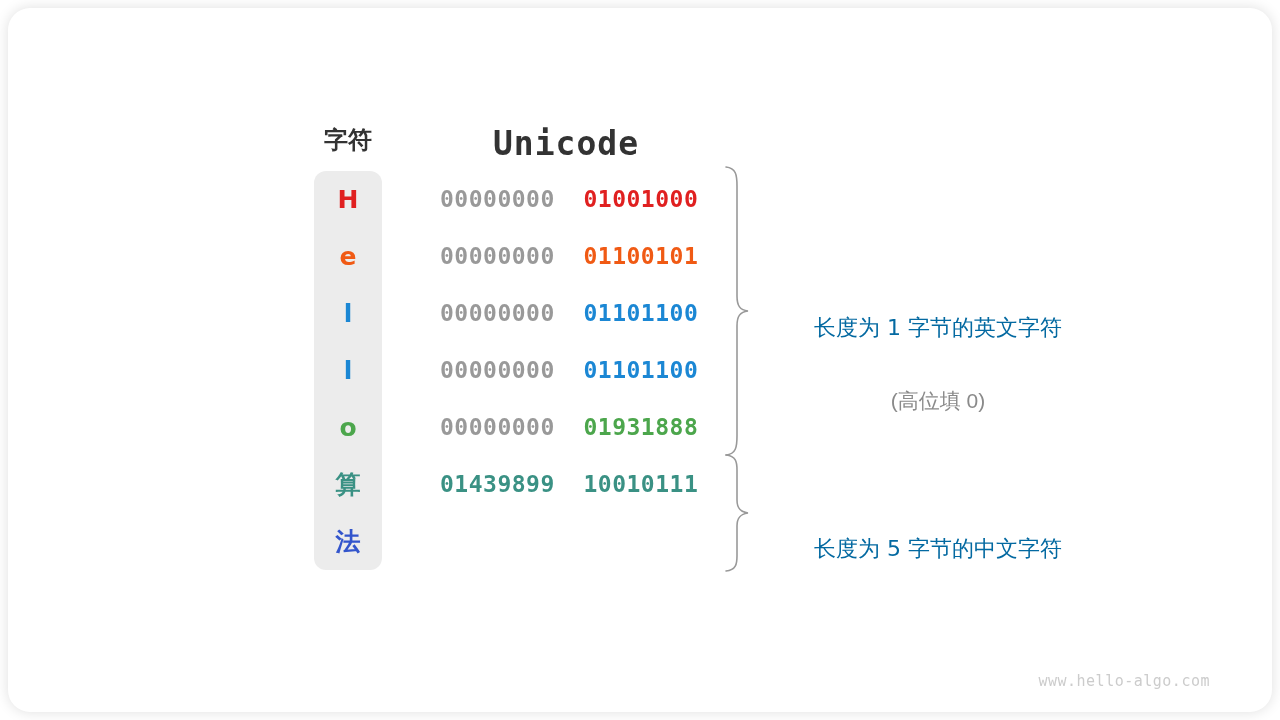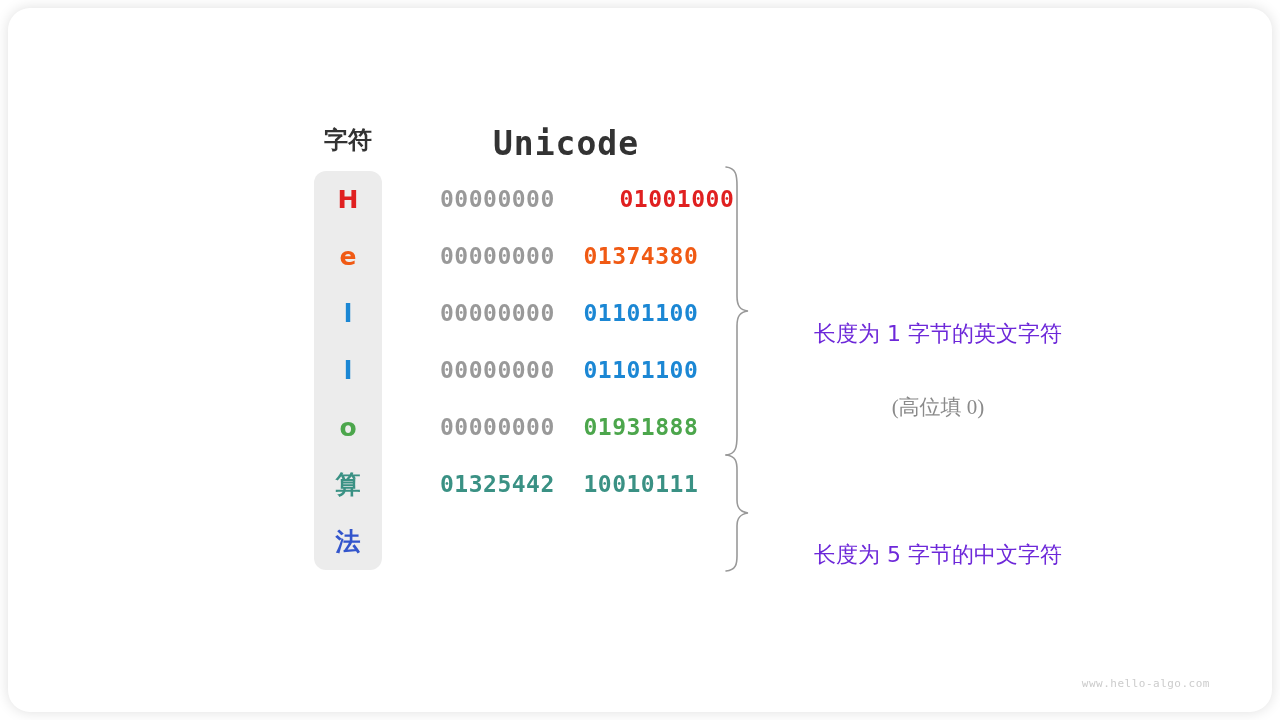--- a/index.html
+++ b/index.html
@@ -121,71 +121,71 @@
   #annotation-1 {
     left: 762px;
     top: 264px;
     width: 336px;
   }
   #annotation-2 {
     left: 762px;
     top: 485px;
     width: 336px;
   }
-  .ann-main { font-size: 22px; line-height: 36px; color: #6d28d9; margin-top: 6px; }
+  .ann-main { font-size: 22px; line-height: 36px; color: #0369a1; }
   .ann-sub  { font-size: 21px; line-height: 34px; color: #8a8a8a;
-              font-family: Liberation Serif, serif; }
+              font-family: Liberation Sans, sans-serif; }
 
   
   #watermark {
     position: absolute;
     right: 62px;
     bottom: 22px;
-    font-size: 11px;
+    font-size: 15px;
     color: #cccccc;
     font-family: "DejaVu Sans Mono", "Liberation Mono", monospace;
     letter-spacing: 0.5px;
     white-space: nowrap;
   }
 </style>
 </head>
 <body>
 
 <div id="card">
 
   <div class="col-header" id="header-char">字符</div>
 
   <div class="col-header" id="header-unicode">Unicode</div>
 
   <div id="char-pill"></div>
 
   <div id="rows-container">
       <div class="row" style="top: 163px;">
         <div class="ch" style="color: rgb(224, 32, 32);">H</div>
-        <div class="bits"><span class="hi-pad">00000000</span>  <span style="color: rgb(224, 32, 32); margin-left: 36px;">01001000</span></div>
+        <div class="bits"><span class="hi-pad">00000000</span>  <span style="color: rgb(224, 32, 32);">01001000</span></div>
       </div>
       <div class="row" style="top: 220px;">
         <div class="ch" style="color: rgb(240, 90, 20);">e</div>
-        <div class="bits"><span class="hi-pad">00000000</span>  <span style="color: rgb(240, 90, 20);">01374380</span></div>
+        <div class="bits"><span class="hi-pad">00000000</span>  <span style="color: rgb(240, 90, 20);">01100101</span></div>
       </div>
       <div class="row" style="top: 277px;">
         <div class="ch" style="color: rgb(27, 135, 212);">l</div>
         <div class="bits"><span class="hi-pad">00000000</span>  <span style="color: rgb(27, 135, 212);">01101100</span></div>
       </div>
       <div class="row" style="top: 334px;">
         <div class="ch" style="color: rgb(27, 135, 212);">l</div>
         <div class="bits"><span class="hi-pad">00000000</span>  <span style="color: rgb(27, 135, 212);">01101100</span></div>
       </div>
       <div class="row" style="top: 391px;">
         <div class="ch" style="color: rgb(76, 166, 76);">o</div>
         <div class="bits"><span class="hi-pad">00000000</span>  <span style="color: rgb(76, 166, 76);">01931888</span></div>
       </div>
       <div class="row" style="top: 448px;">
         <div class="ch" style="color: rgb(58, 145, 132);">算</div>
-        <div class="bits"><span class="" style="color: rgb(58, 145, 132);">01325442</span>  <span style="color: rgb(58, 145, 132); margin-top: 11px;">10010111</span></div>
+        <div class="bits"><span class="" style="color: rgb(58, 145, 132);">01439899</span>  <span style="color: rgb(58, 145, 132); margin-top: 11px;">10010111</span></div>
       </div>
       <div class="row" style="top: 505px;">
         <div class="ch" style="color: rgb(51, 85, 204);">法</div>
       </div>
     </div>
 
   <svg class="brace-svg" id="brace-1" width="26" height="290" viewBox="0 0 26 290">
     <path d="M 2 1 C 12 2 13 9 13 20 L 13 130 C 13 140 16 144 24 145 C 16 146 13 150 13 160 L 13 270 C 13 281 12 288 2 289"></path>
   </svg>
 

